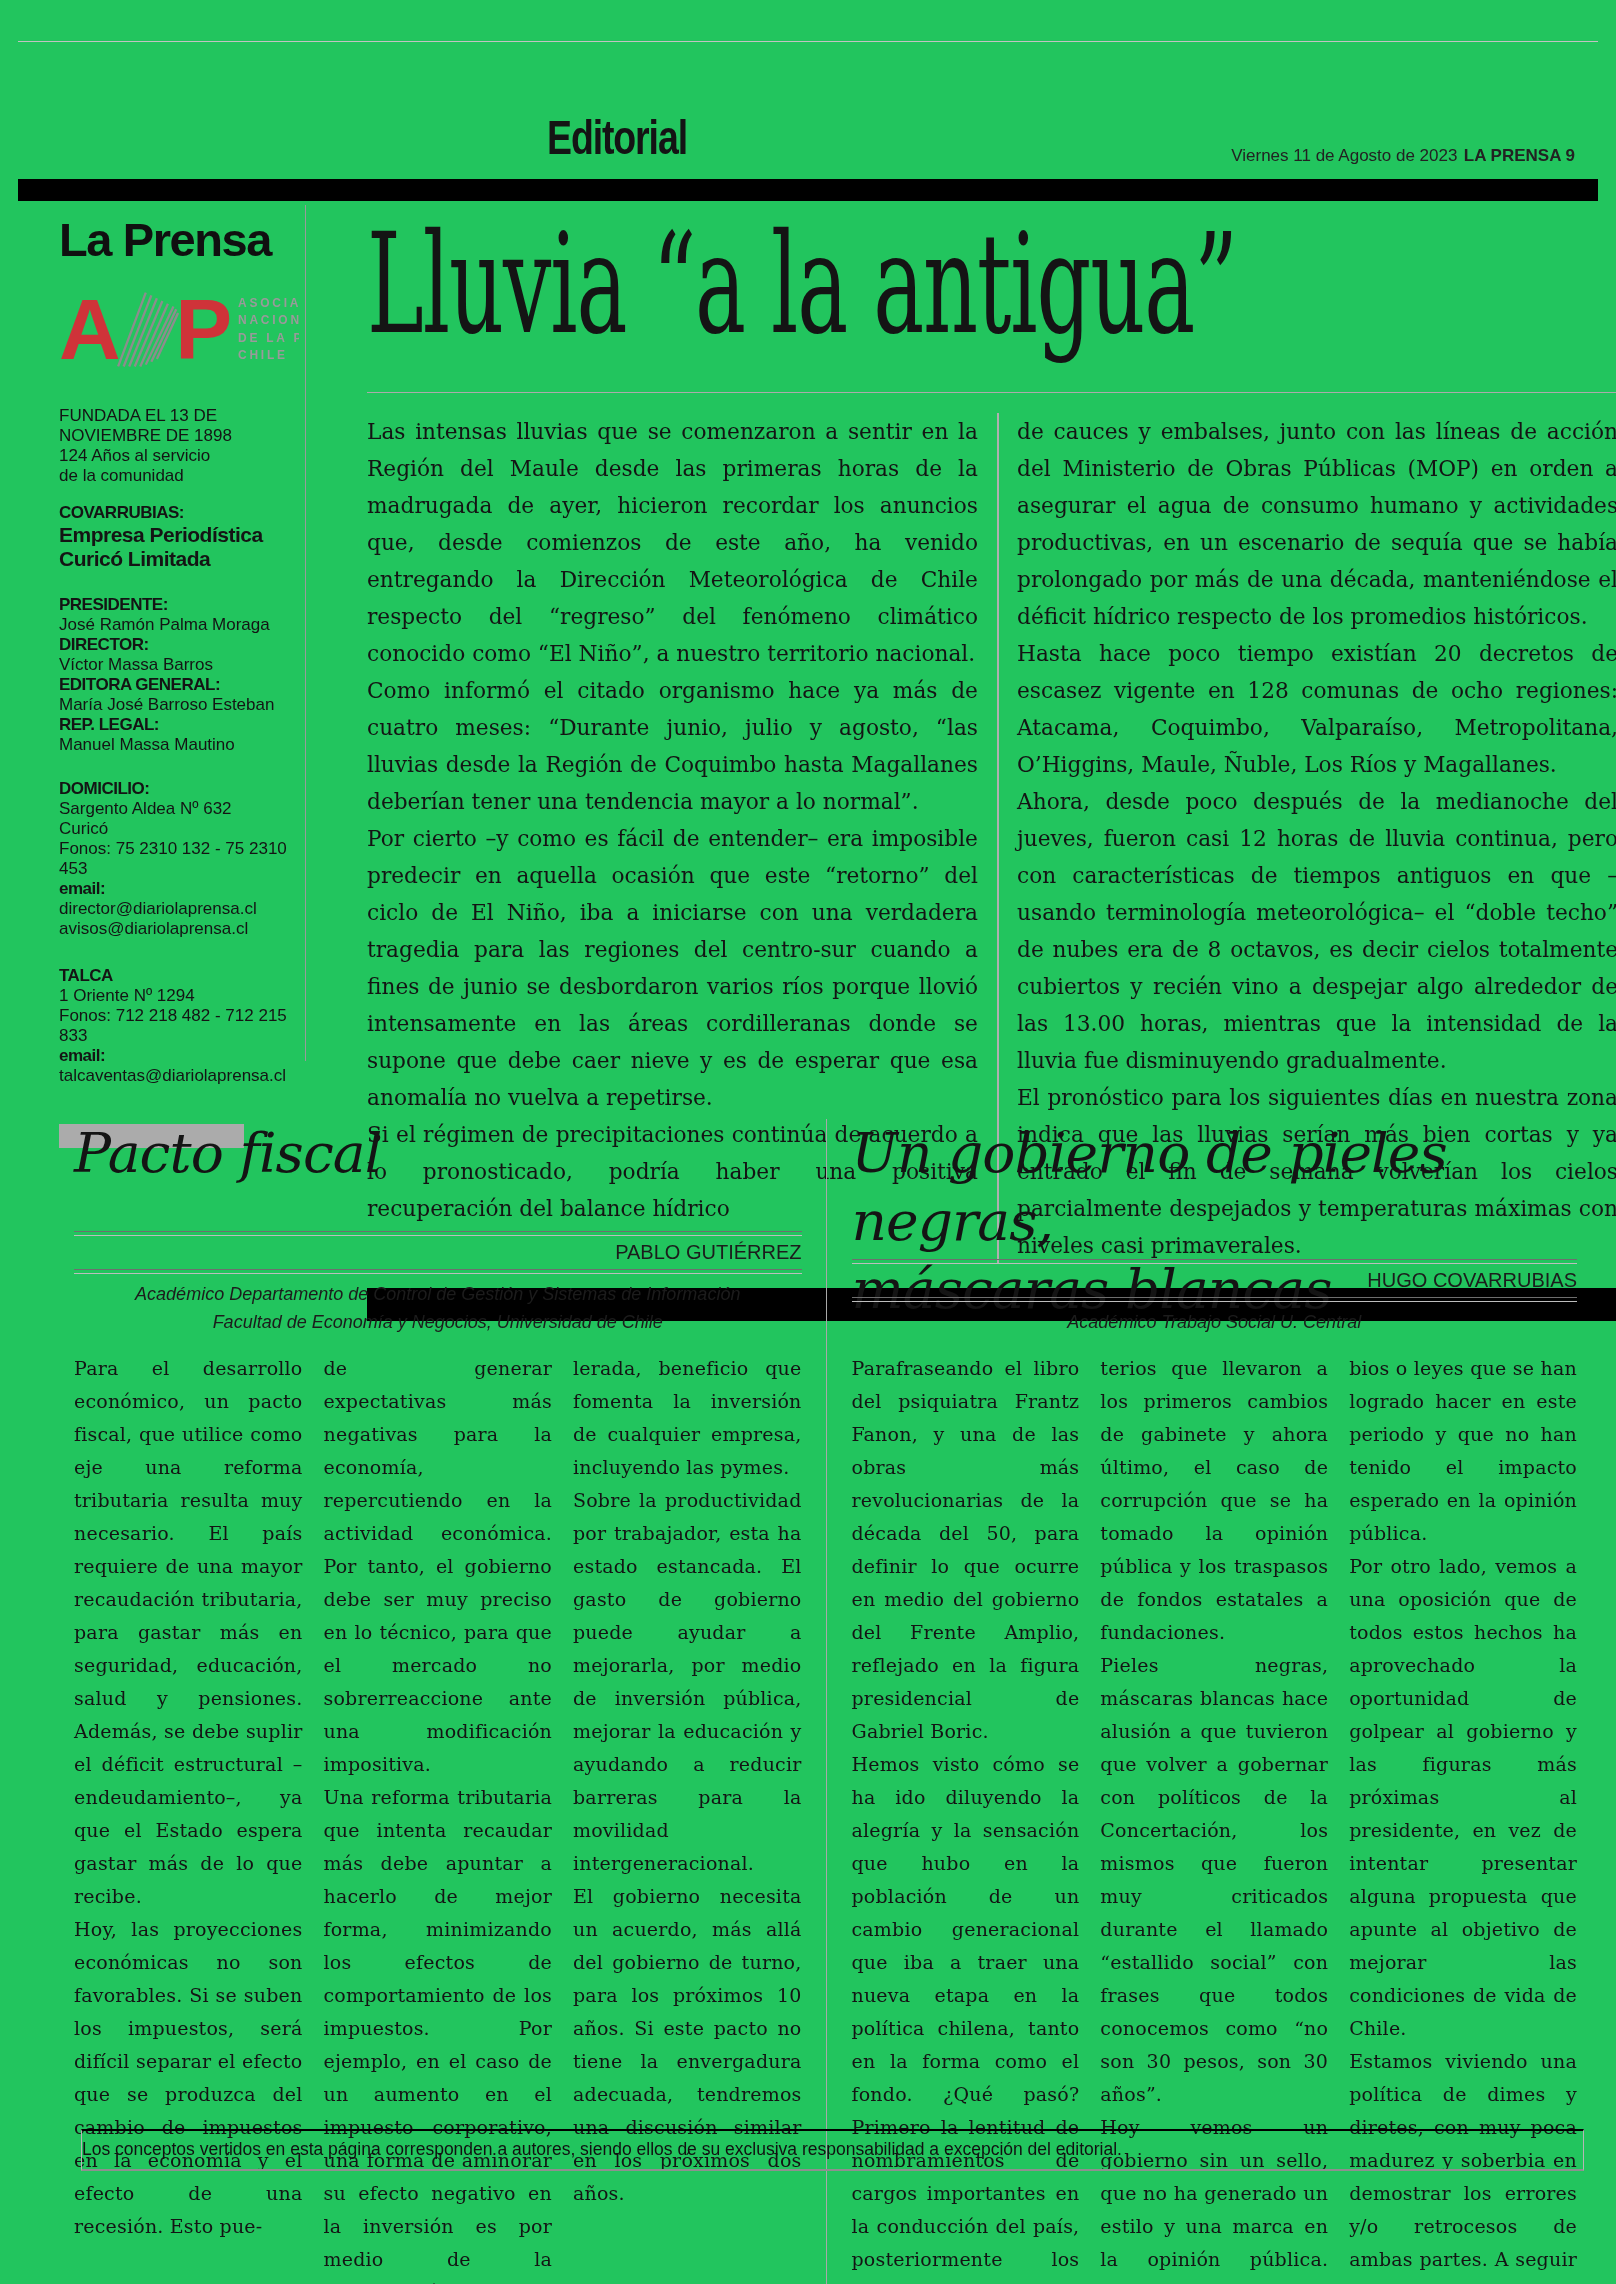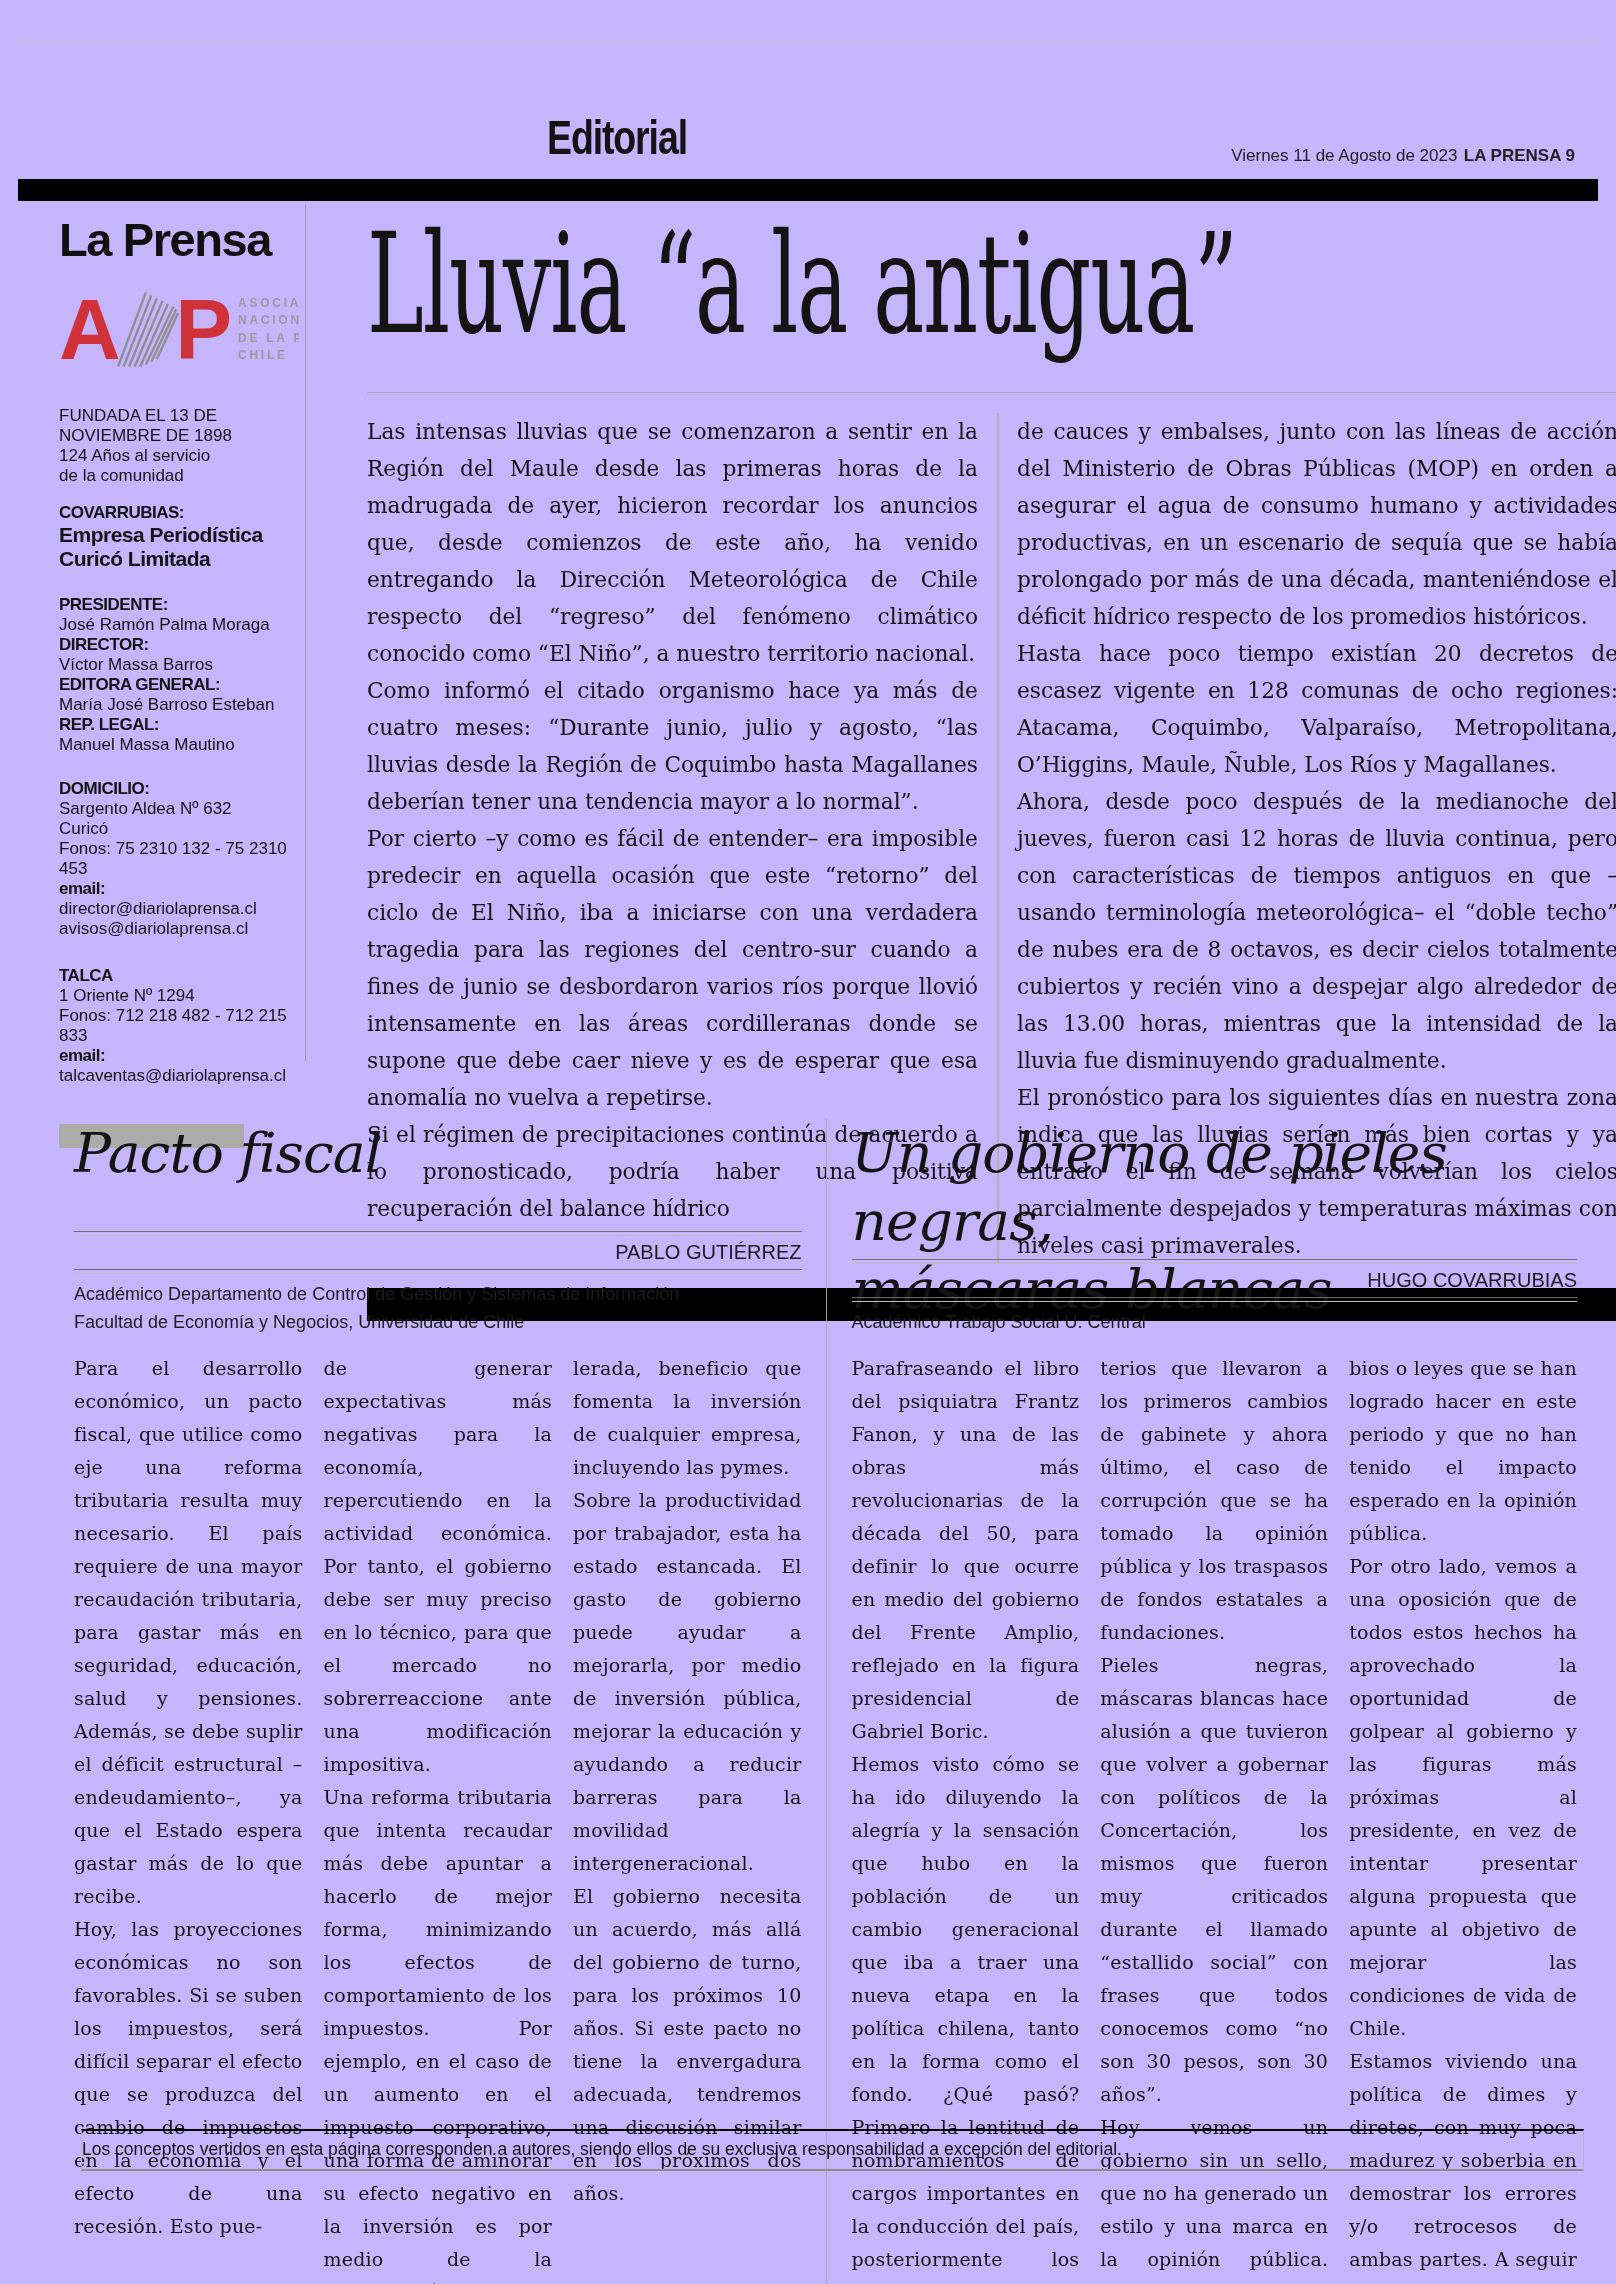--- a/index.html
+++ b/index.html
@@ -1,16 +1,16 @@
 <!DOCTYPE html>
 <html style="font-size:7.4px"><head>
 <meta charset="utf-8">
 <style>
   html,body{margin:0;padding:0;background:#d9d9d9;}
-  .page{position:relative;width:1616px;height:2284px;background:#c4b5fd;color:#141414;
+  .page{position:relative;width:1616px;height:2284px;background:#22c55e;color:#141414;
         font-family:"Liberation Sans",sans-serif;overflow:hidden;}
 
   
   .top-hairline{position:absolute;top:41px;left:18.4px;right:18.4px;height:1.4px;background:#c2c2c2;}
   .section-title{position:absolute;top:110px;left:547px;font-size:48px;font-weight:bold;
         letter-spacing:-1.4px;}
   .section-title span{display:inline-block;transform:scaleX(.78);transform-origin:left center;}
   .dateline{position:absolute;top:146px;right:41px;font-size:17px;letter-spacing:0;color:#222;}
   .dateline b{font-weight:bold;margin-left:6.4px;}
   .black-bar{position:absolute;top:179px;left:18.4px;right:18.4px;height:22px;background:#000;}
@@ -49,21 +49,21 @@
   .opinions{position:absolute;top:1119px;left:74px;width:1503px;display:flex;}
   .article{width:50%;box-sizing:border-box;}
   .article.left{padding-right:24px;}
   .article.right{border-left:1.4px solid #a8a8a8;padding-left:25px;}
   .art-header{height:217px;position:relative;}
   .art-headline{font-family:"DejaVu Serif",serif;font-style:italic;font-size:55px;
         line-height:68px;letter-spacing:-0.9px;white-space:pre-line;}
   .art-byline{position:absolute;bottom:0;left:0;right:0;margin-top:32px;}
   .dbl-rule{height:2.8px;border-top:1.4px solid #6e6e6e;border-bottom:0.9px solid #bdbdbd;}
   .byline-name{text-align:right;font-size:20px;line-height:33px;letter-spacing:0;color:#1c1c1c;}
-  .byline-affil{text-align:left;font-size:18px;line-height:28px;margin-top:6.4px;color:#1c1c1c;}
+  .byline-affil{text-align:center;font-size:18px;line-height:28px;margin-top:6.4px;color:#1c1c1c;font-style:italic;}
   .art-body{display:flex;gap:21px;margin-top:15.7px;}
   .op-col{flex:1;font-family:"DejaVu Serif",serif;font-size:19px;line-height:33px;
         text-align:justify;white-space:pre-line;letter-spacing:0.2px;}
 
   
   .footer-box{position:absolute;top:2129px;left:74px;width:1503px;box-sizing:border-box;
         border:0.9px solid #b5b5b5;border-top:2.8px solid #000;border-bottom:2.3px solid #8f8f8f;
         text-align:left;font-size:17.5px;padding:8.3px 0 9.2px;color:#111;margin-left:7px;}
 
   

